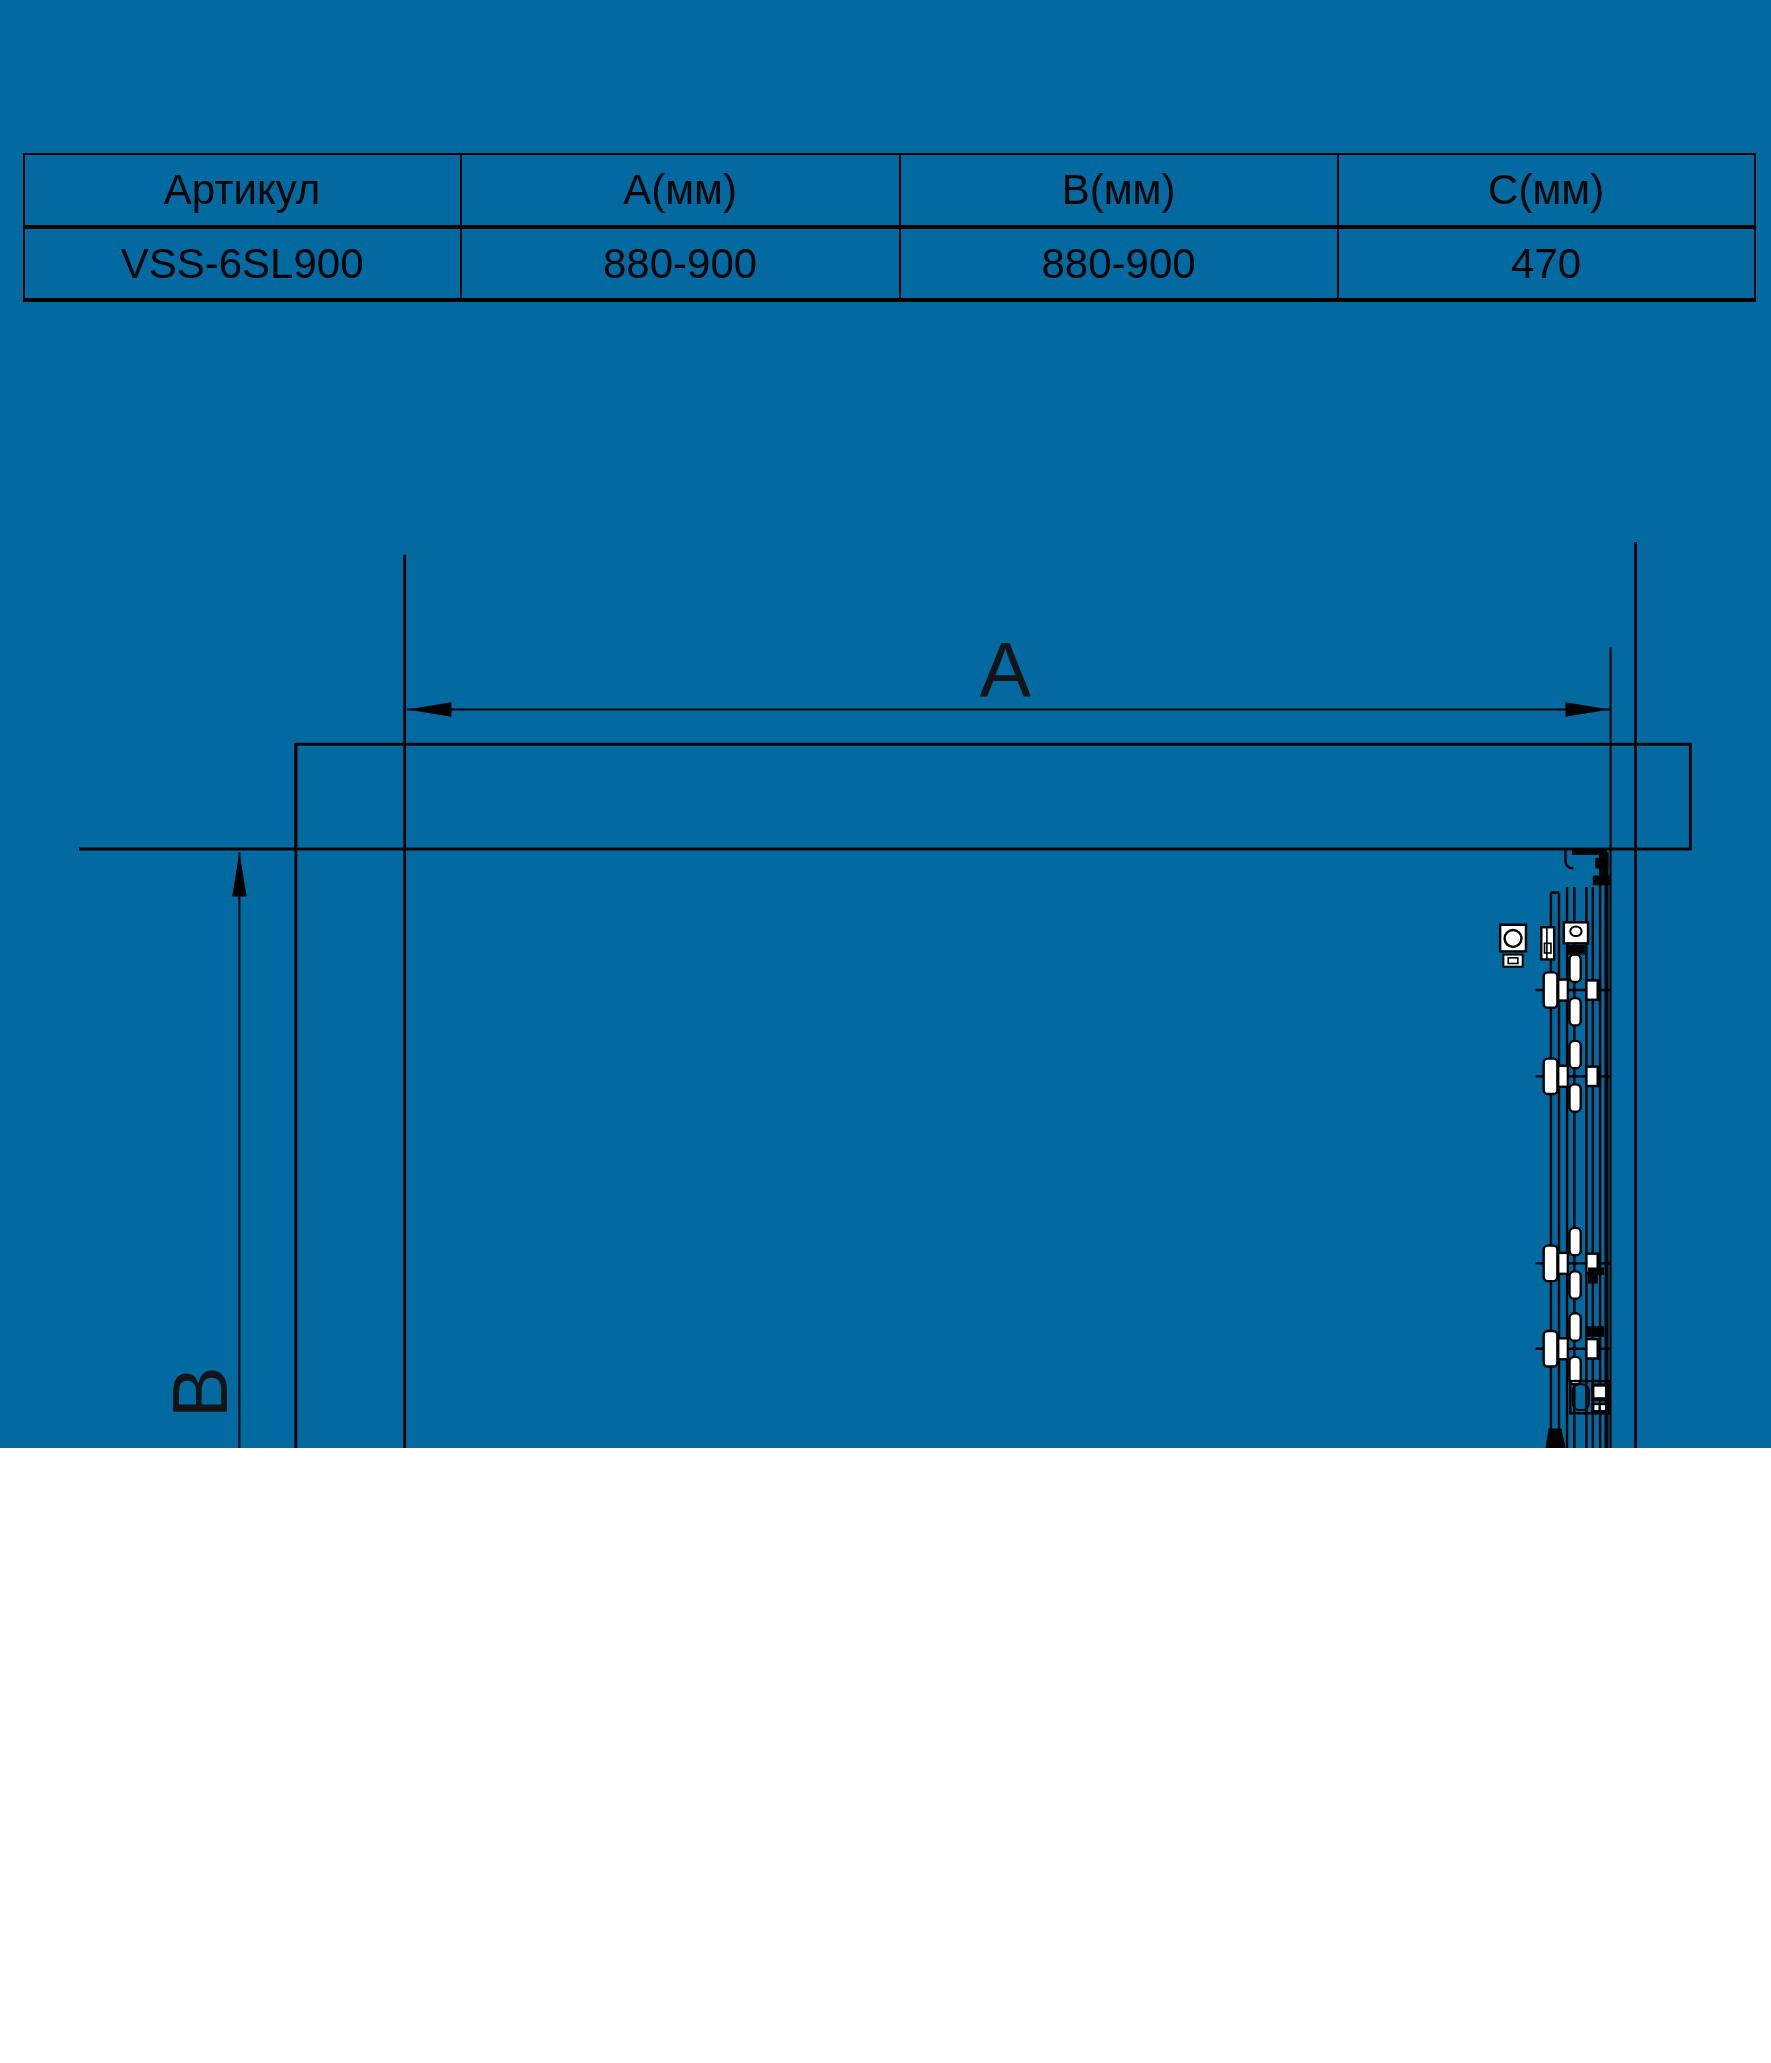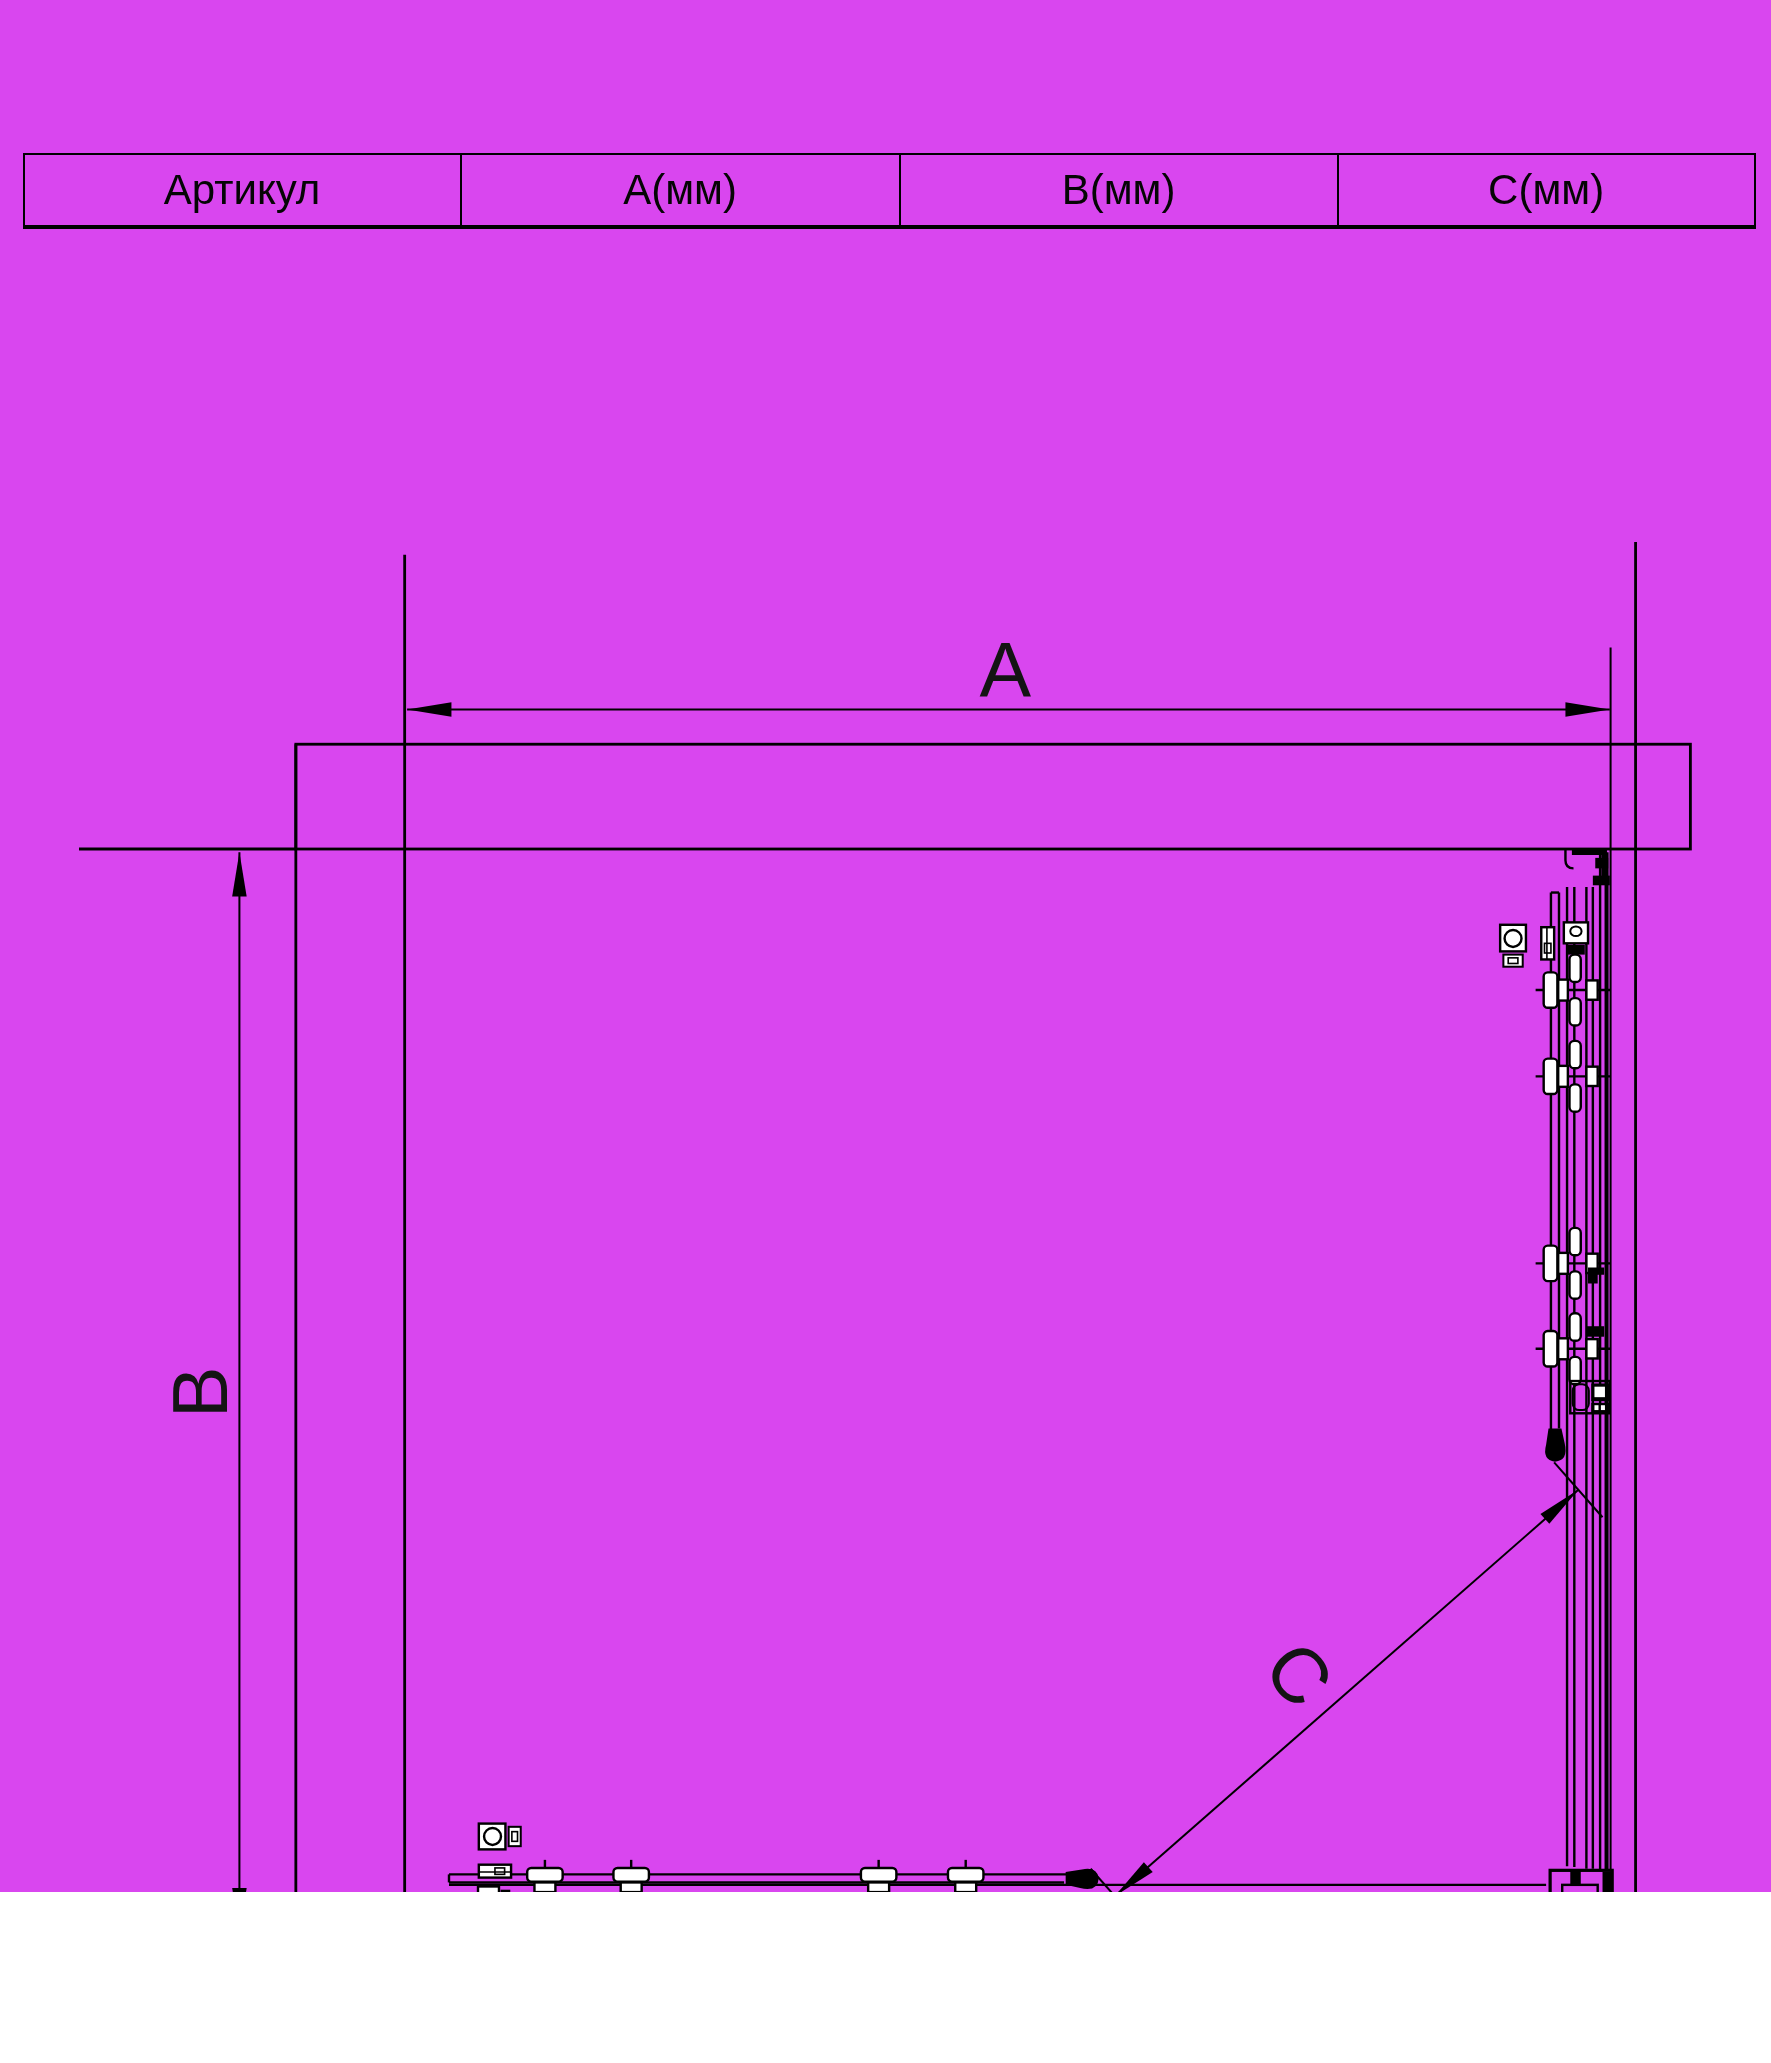--- a/index.html
+++ b/index.html
@@ -1,16 +1,16 @@
 <!DOCTYPE html>
 <html style="font-size:13px"><head>
 <meta charset="utf-8">
 <style>
   html,body{margin:0;padding:0;background:#fff;}
-  .page{position:relative;width:1771px;height:1892px;background:#d946ef;overflow:hidden;
+  .page{position:relative;width:1771px;height:1448px;background:#0369a1;overflow:hidden;
         font-family:"Liberation Sans",sans-serif;color:#050505;}
   table.spec{position:absolute;left:22.6px;top:153px;width:1730px;
              border-collapse:collapse;table-layout:fixed;
              font-size:42px;color:#050505;}
   table.spec col.c1{width:437px}
   table.spec col.c2{width:439px}
   table.spec col.c3{width:438px}
   table.spec col.c4{width:417px}
   table.spec th,table.spec td{
       border:2.4px solid #000;text-align:center;vertical-align:middle;
@@ -34,20 +34,26 @@
       </colgroup>
     <thead>
       <tr>
         <th>Артикул</th>
         <th>A(мм)</th>
         <th>B(мм)</th>
         <th>C(мм)</th>
       </tr>
     </thead>
     <tbody>
+      <tr>
+        <td>VSS-6SL900</td>
+        <td>880-900</td>
+        <td>880-900</td>
+        <td>470</td>
+      </tr>
     </tbody>
   </table>
 
   <svg class="drawing" viewBox="0 0 2197 2560" xmlns="http://www.w3.org/2000/svg">
 
     <defs>
 
       <g id="rc" stroke="#000" fill="none">
         <line x1="-38" y1="0" x2="55" y2="0" stroke-width="3"></line>
         <circle cx="-24" cy="0" r="3.5" stroke-width="2.5" fill="#fff"></circle>

